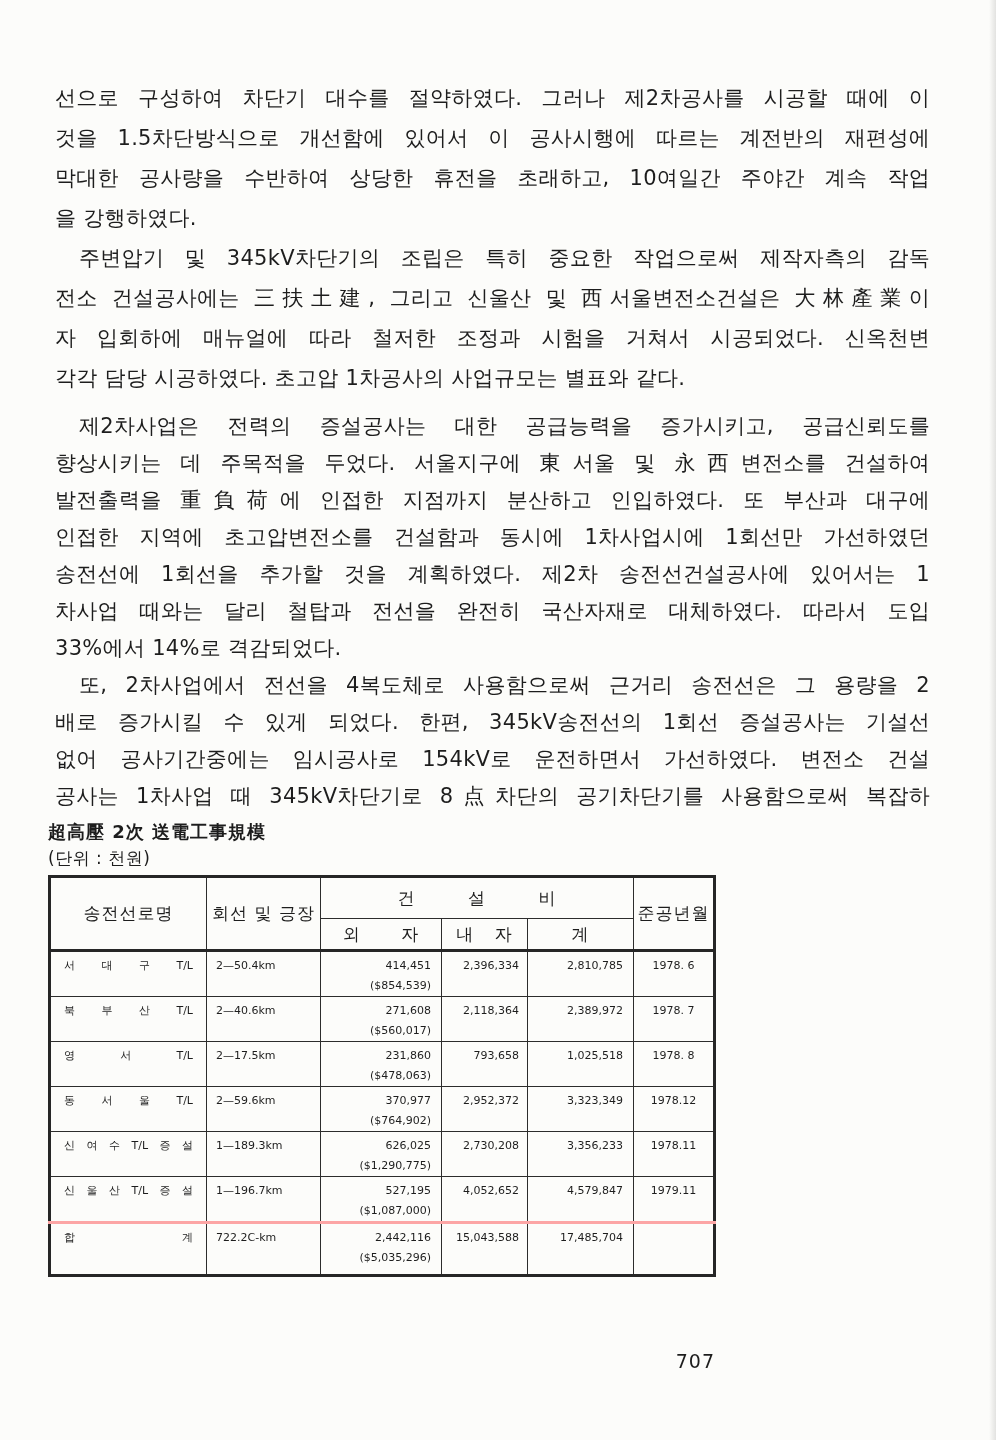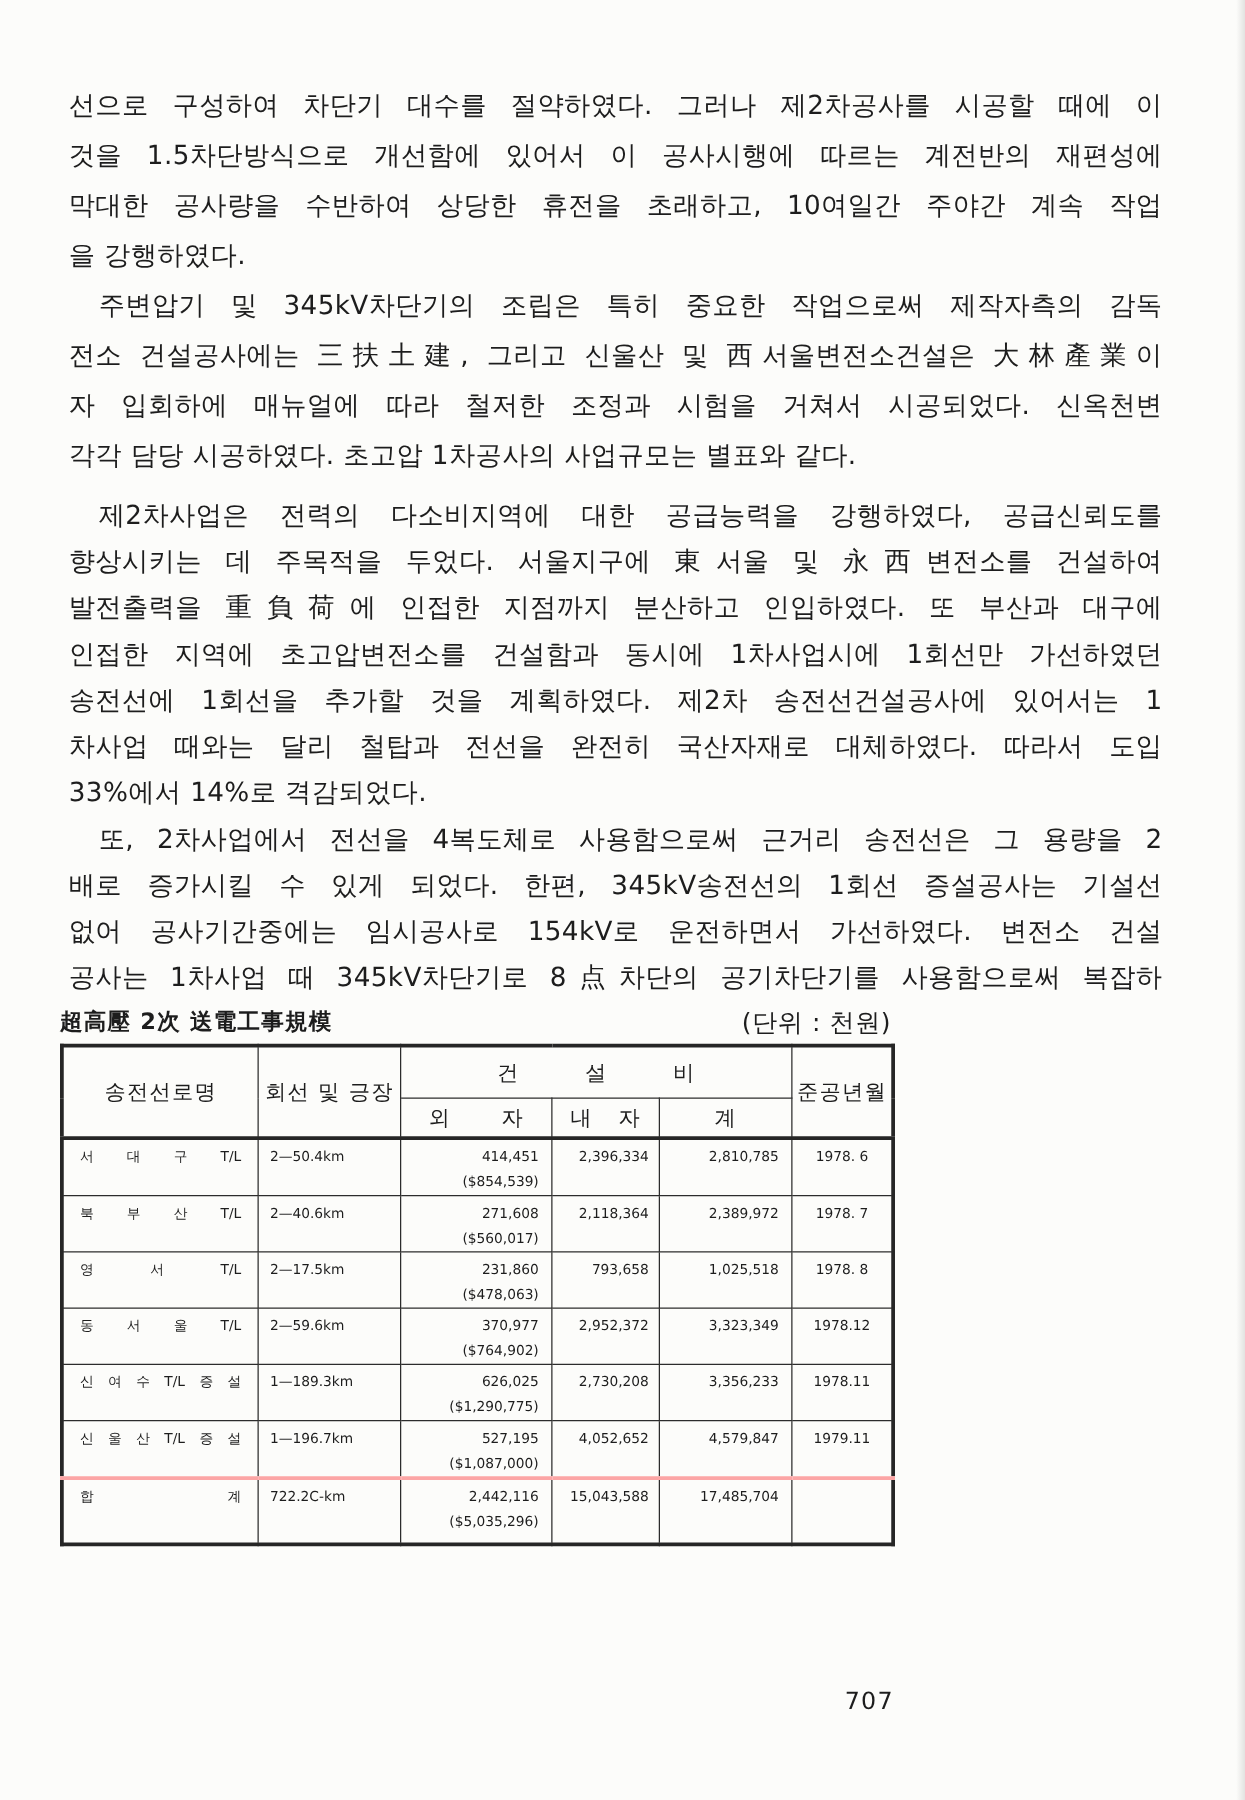--- a/index.html
+++ b/index.html
@@ -9,21 +9,21 @@
     background:#fcfcfa;
     color:#1d1d1d;
     font-family:"DejaVu Sans","Liberation Sans",sans-serif;
     overflow:hidden;
   }
   .scan-edge{
     position:absolute;top:0;right:0;width:7px;height:100%;
     background:linear-gradient(to right,rgba(0,0,0,0),rgba(0,0,0,0.10));
   }
   .content{
-    position:absolute;left:48px;top:64px;width:884px;
+    position:absolute;left:48px;top:78px;width:884px;
   }
   .para{margin:0;padding:0 2px 0 7px;}
   .line{
     text-align:justify;
     text-align-last:justify;
     font-size:21px;
     letter-spacing:0.3px;
     white-space:normal;
   }
   .p40 .line{line-height:40px;}
@@ -34,23 +34,24 @@
     margin:10px 0 2px 7px;
     font-size:24px;line-height:34px;
     font-weight:bold;
     letter-spacing:1px;
   }
   .caption-row{
     width:665px;
     margin-top:4px;
     display:flex;justify-content:space-between;align-items:flex-start;
     line-height:26px;
+    flex-direction:column;
   }
   .tbl-title{font-size:18px;font-weight:bold;letter-spacing:1px;}
-  .tbl-unit{font-size:20px;letter-spacing:0.5px;}
+  .tbl-unit{font-size:17px;letter-spacing:0.5px;}
   table.tbl{
     margin-top:4px;
     border-collapse:collapse;
     table-layout:fixed;
     width:665px;
     border:3px solid #262626;
   }
   .tbl th,.tbl td{
     border:1.6px solid #2c2c2c;
     padding:0;
@@ -109,21 +110,21 @@
     <p class="para p40">
       <span class="line indent" style="display:block">주변압기 및 345kV차단기의 조립은 특히 중요한 작업으로써 제작자측의 감독</span>
       <span class="line" style="display:block">전소 건설공사에는 三扶土建, 그리고 신울산 및 西서울변전소건설은 大林產業이</span>
       <span class="line" style="display:block">자 입회하에 매뉴얼에 따라 철저한 조정과 시험을 거쳐서 시공되었다. 신옥천변</span>
       <span class="line last" style="display:block">각각 담당 시공하였다. 초고압 1차공사의 사업규모는 별표와 같다.</span>
     </p>
 
     <h2 class="section-heading"></h2>
 
     <p class="para p37">
-      <span class="line indent" style="display:block">제2차사업은 전력의 다소비지역에 대한 공급능력을 강행하였다, 공급신뢰도를</span>
+      <span class="line indent" style="display:block">제2차사업은 전력의 증설공사는 대한 공급능력을 증가시키고, 공급신뢰도를</span>
       <span class="line" style="display:block">향상시키는 데 주목적을 두었다. 서울지구에 東서울 및 永西변전소를 건설하여</span>
       <span class="line" style="display:block">발전출력을 重負荷에 인접한 지점까지 분산하고 인입하였다. 또 부산과 대구에</span>
       <span class="line" style="display:block">인접한 지역에 초고압변전소를 건설함과 동시에 1차사업시에 1회선만 가선하였던</span>
       <span class="line" style="display:block">송전선에 1회선을 추가할 것을 계획하였다. 제2차 송전선건설공사에 있어서는 1</span>
       <span class="line" style="display:block">차사업 때와는 달리 철탑과 전선을 완전히 국산자재로 대체하였다. 따라서 도입</span>
       <span class="line last" style="display:block">33%에서 14%로 격감되었다.</span>
     </p>
 
     <p class="para p37">
       <span class="line indent" style="display:block">또, 2차사업에서 전선을 4복도체로 사용함으로써 근거리 송전선은 그 용량을 2</span>

